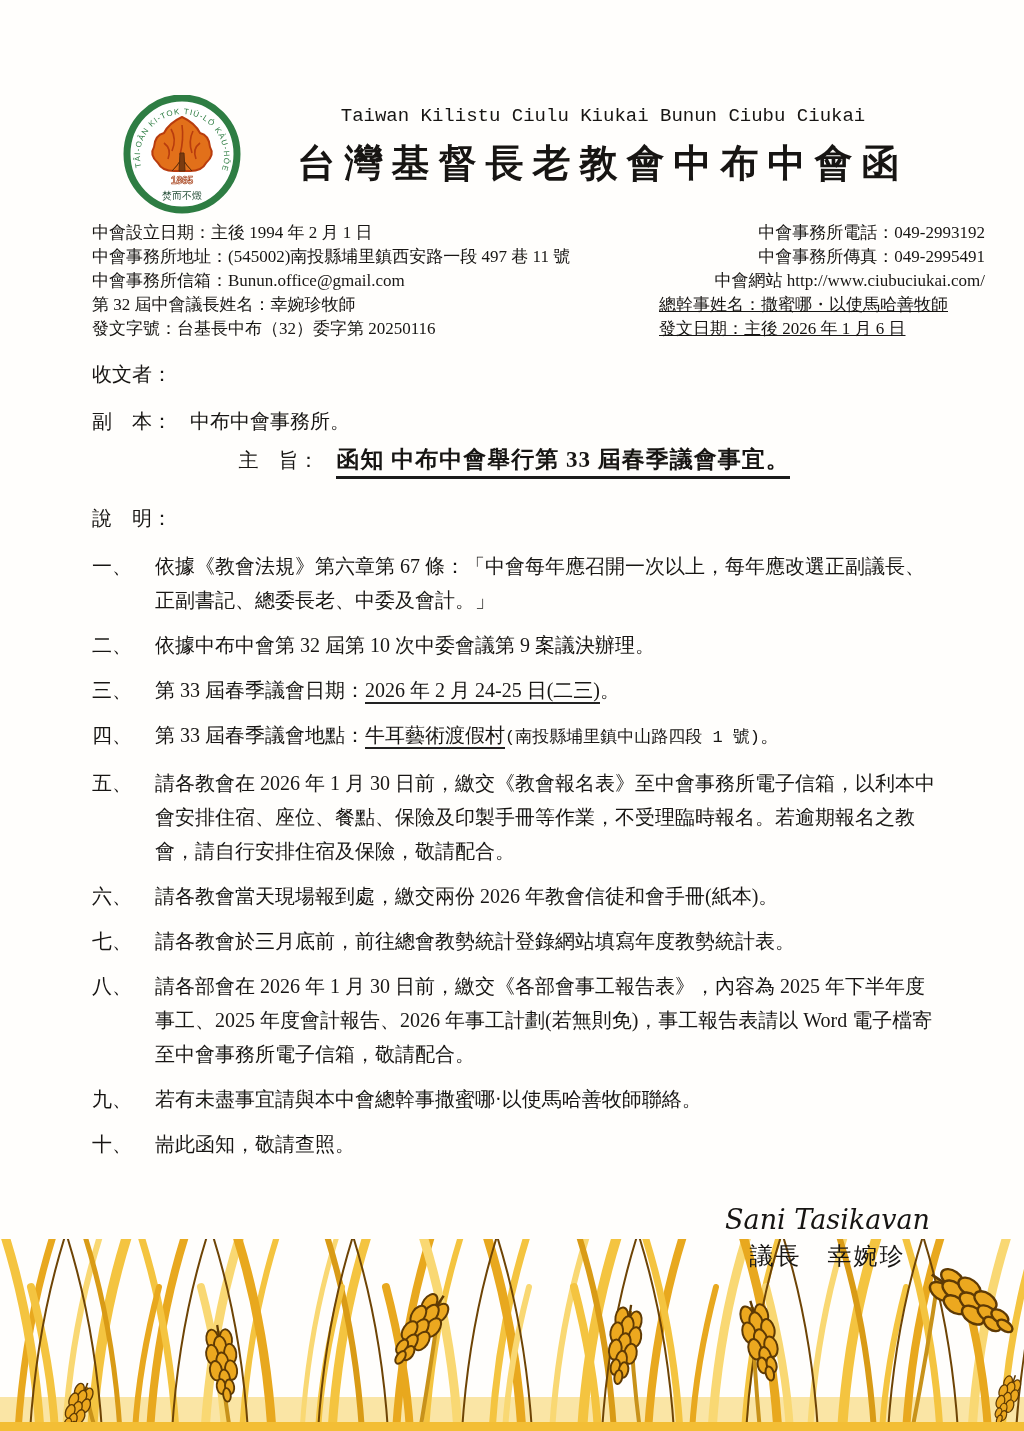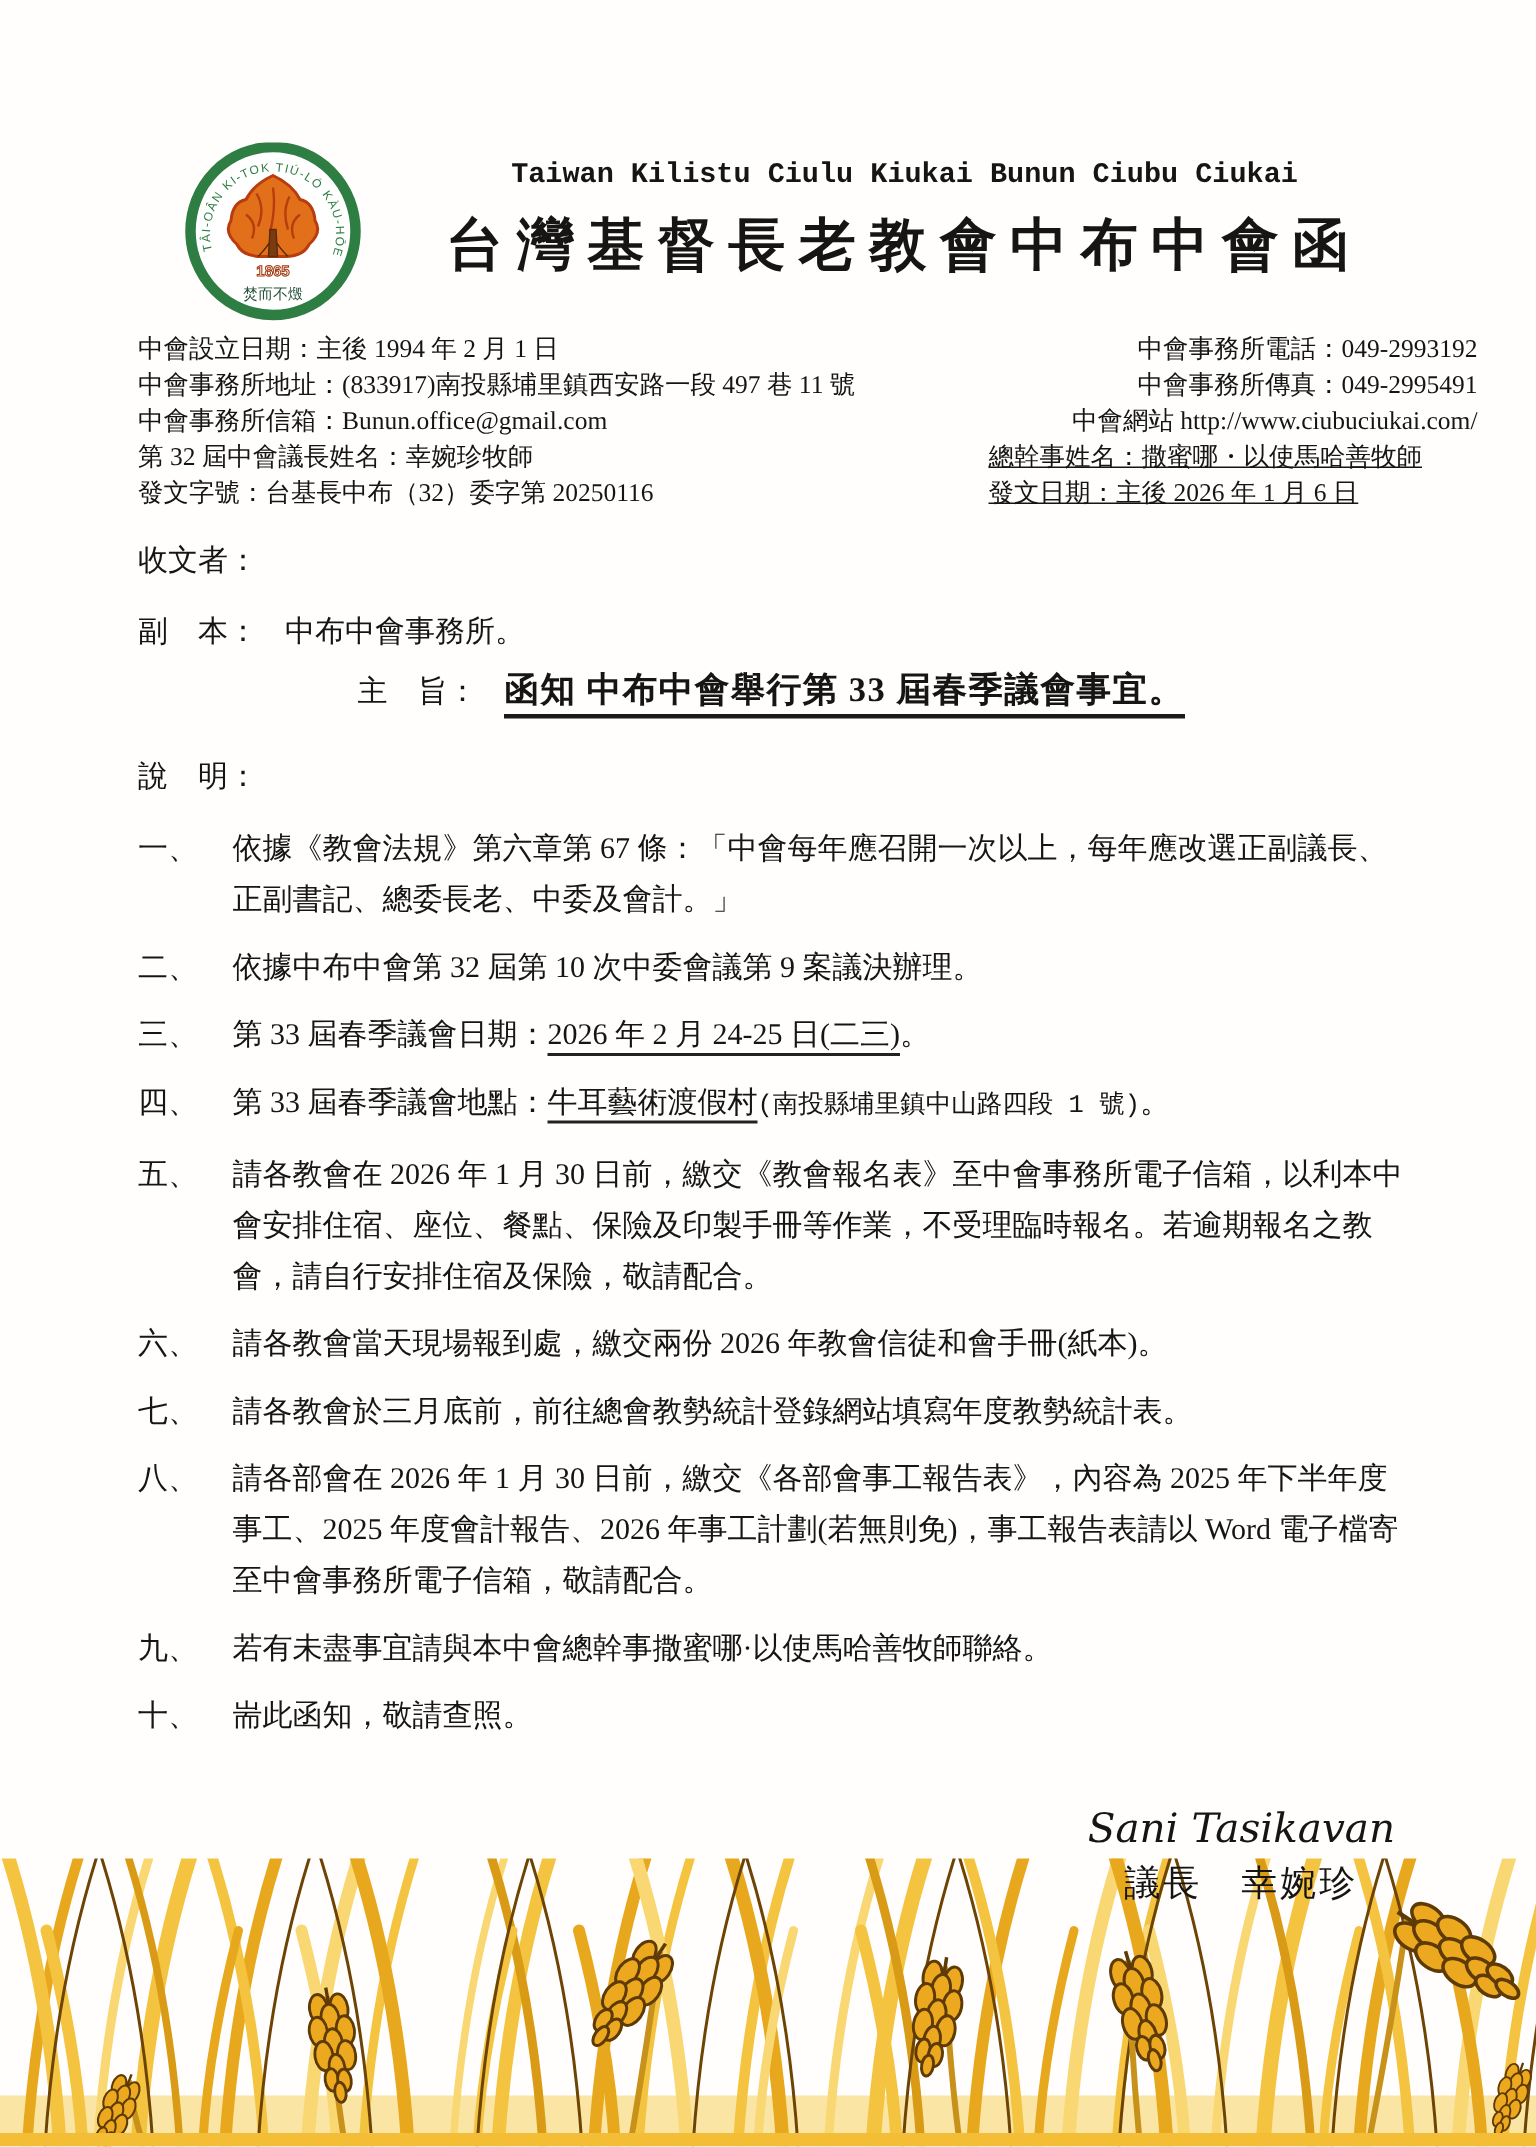--- a/index.html
+++ b/index.html
@@ -11,21 +11,21 @@
     overflow:hidden;
     font-family:"Liberation Serif","DejaVu Serif",serif;
     color:#171513;
   }
   
   .header{display:flex;align-items:flex-start;padding:95px 60px 0 122px;}
   .logo{flex:none;width:120px;height:120px;}
   .header-titles{flex:1;text-align:center;padding-top:10px;}
   .title-en{
     font-family:"Liberation Mono","DejaVu Sans Mono",monospace;
-    font-size:19px;font-weight:700;letter-spacing:0px;white-space:nowrap;
+    font-size:19px;font-weight:400;letter-spacing:0px;white-space:nowrap;
   }
   .title-zh{
     margin-top:11px;
     font-size:38px;font-weight:600;letter-spacing:9px;white-space:nowrap;
   }
   
   .info{display:flex;justify-content:space-between;padding:6px 39px 0 92px;}
   .info-col{font-size:17px;line-height:24px;}
   .info-col.left{text-align:left;}
   .info-col.right{text-align:right;min-width:330px;}
@@ -86,21 +86,21 @@
     </div>
     <div class="header-titles">
       <div class="title-en">Taiwan Kilistu Ciulu Kiukai Bunun Ciubu Ciukai</div>
       <div class="title-zh">台灣基督長老教會中布中會函</div>
     </div>
   </div>
 
   <div class="info">
     <div class="info-col left">
       <div>中會設立日期：主後 1994 年 2 月 1 日</div>
-      <div>中會事務所地址：(833917)南投縣埔里鎮西安路一段 497 巷 11 號</div>
+      <div>中會事務所地址：(545002)南投縣埔里鎮西安路一段 497 巷 11 號</div>
       <div>中會事務所信箱：Bunun.office@gmail.com</div>
       <div>第 32 屆中會議長姓名：幸婉珍牧師</div>
       <div>發文字號：台基長中布（32）委字第 20250116</div>
     </div>
     <div class="info-col right">
       <div>中會事務所電話：049-2993192</div>
       <div>中會事務所傳真：049-2995491</div>
       <div>中會網站 http://www.ciubuciukai.com/</div>
       <div class="ln-left">總幹事姓名：撒蜜哪・以使馬哈善牧師</div>
       <div class="ln-left">發文日期：主後 2026 年 1 月 6 日</div>

